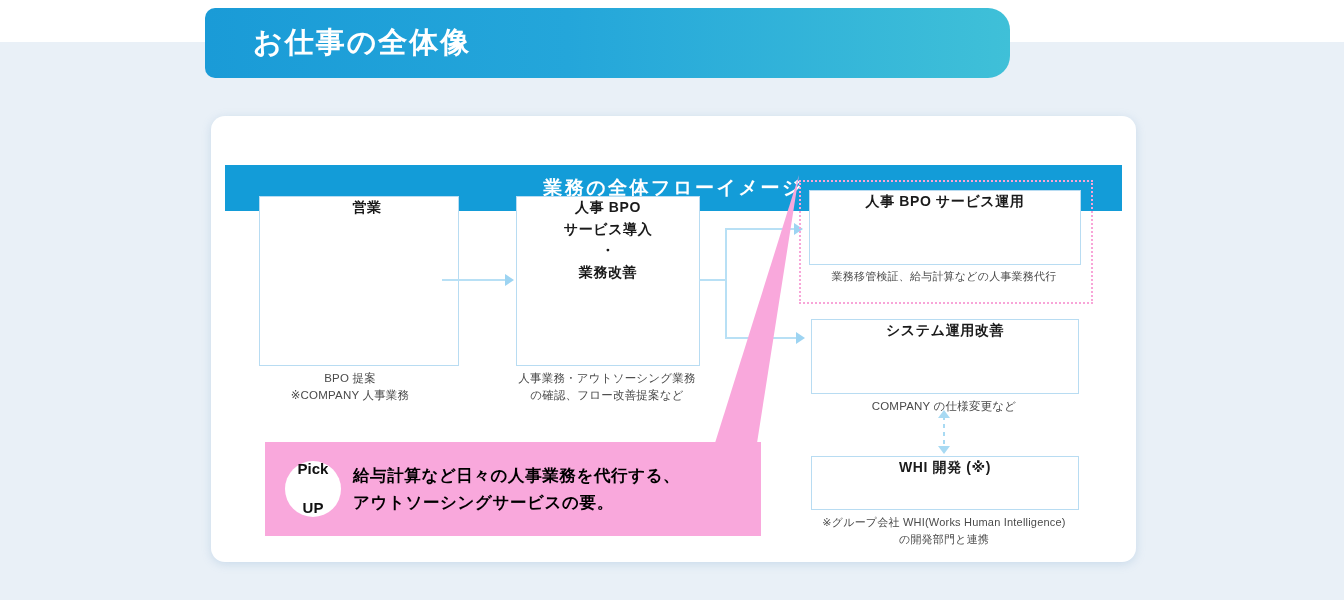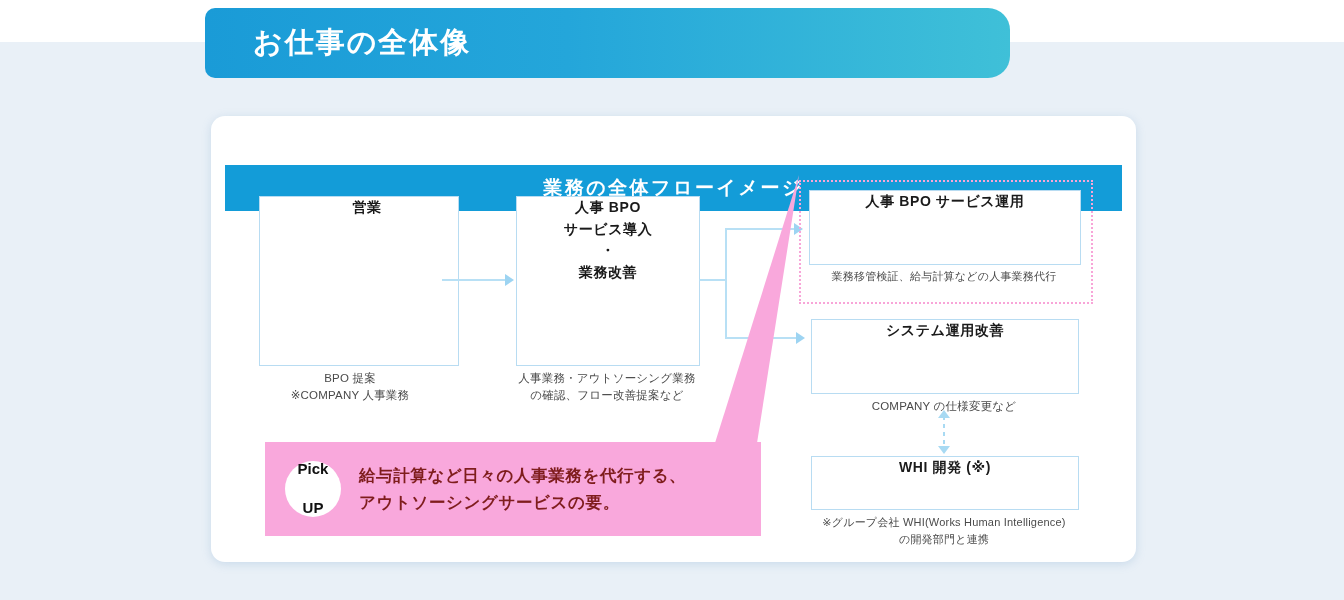--- a/index.html
+++ b/index.html
@@ -119,21 +119,21 @@
     background:#f9a8dc;display:flex;align-items:center;
   }
   #pick-badge{
     width:56px;height:56px;border-radius:50%;background:#ffffff;
     margin-left:20px;flex:0 0 auto;
     display:flex;flex-direction:column;align-items:center;justify-content:space-between;
     line-height:1.12;
   }
   .pick-l1,.pick-l2{font-size:15px;font-weight:bold;color:#111111;}
   #callout-text{
-    margin-left:18px;font-size:16.5px;font-weight:bold;color:#7f1d1d;
+    margin-left:12px;font-size:16.5px;font-weight:bold;color:#000000;
     line-height:1.65;letter-spacing:.6px;
   }
 </style>
 </head>
 <body>
 
 <div id="bg-lower"></div>
 
 <div id="banner">
   <span id="banner-title">お仕事の全体像</span>

